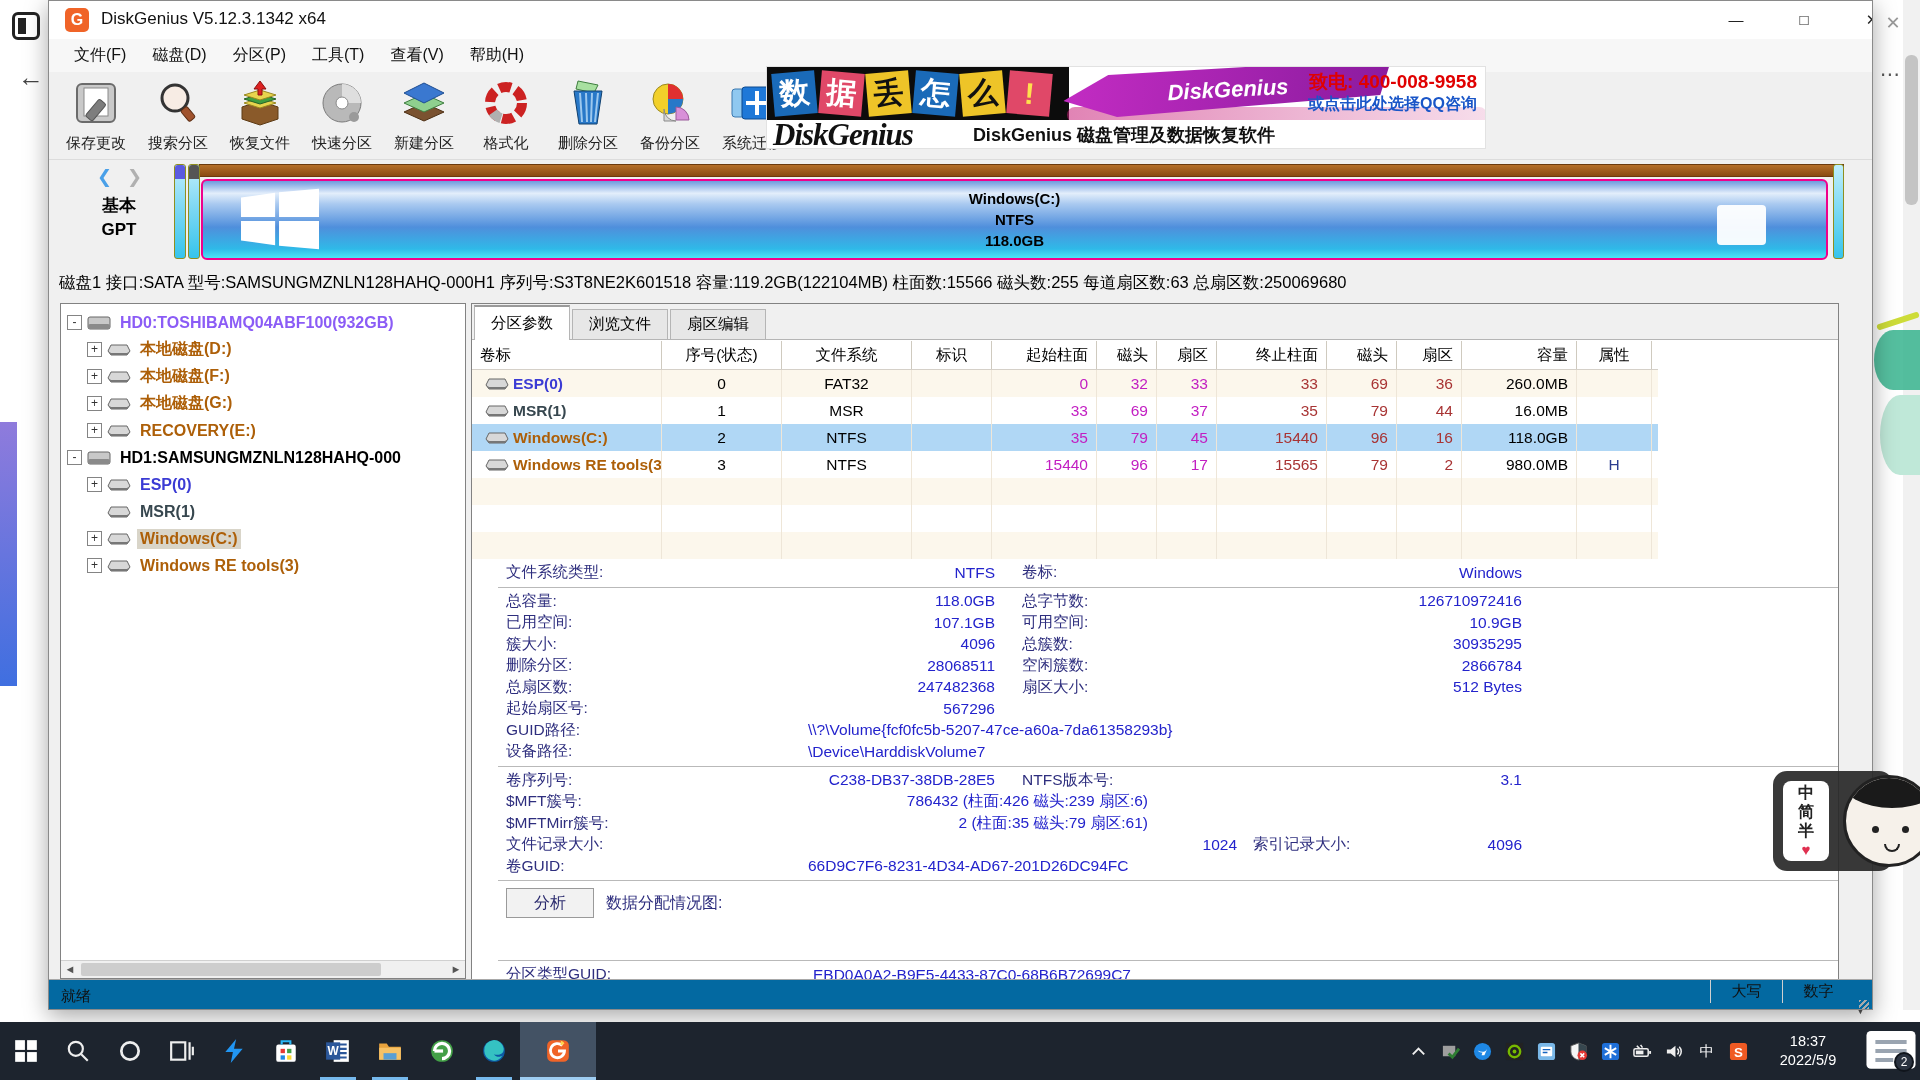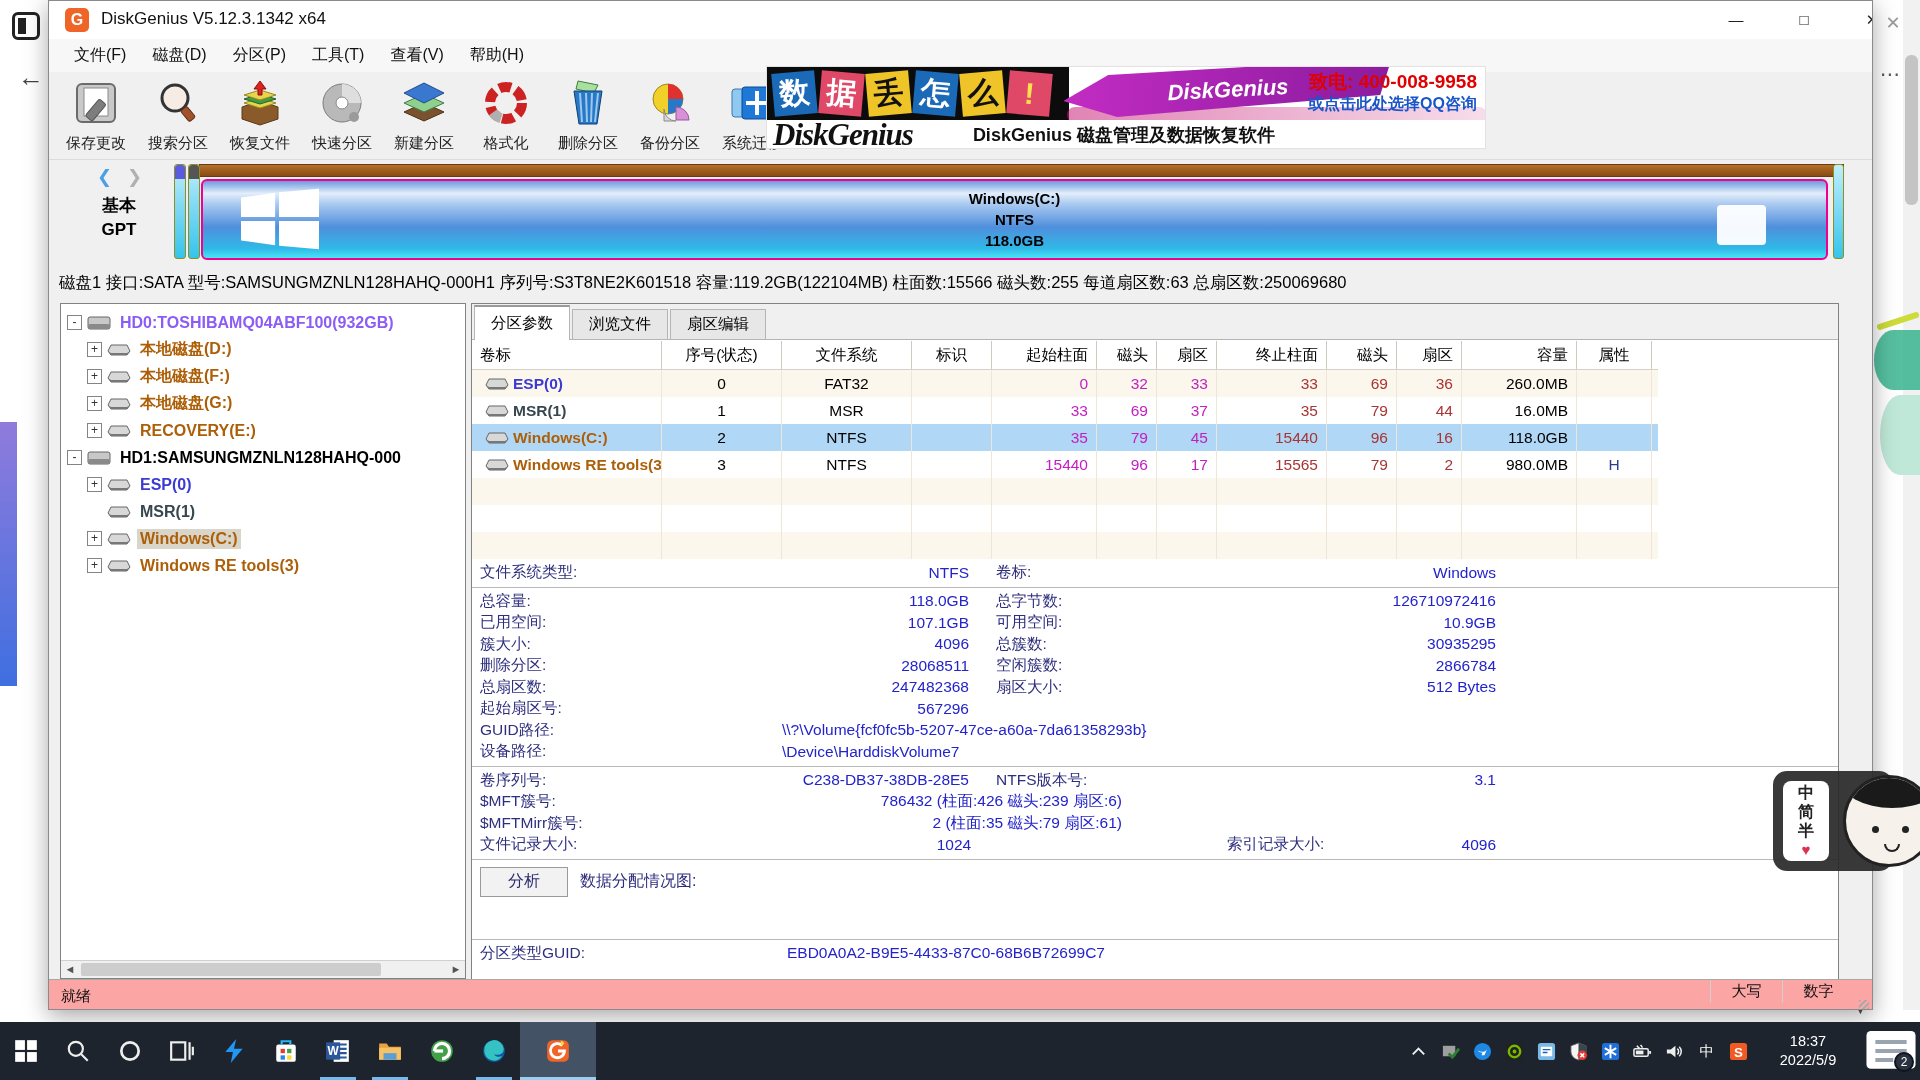--- a/index.html
+++ b/index.html
@@ -99,37 +99,37 @@
   .tab.active{background:#fff;height:35px;position:relative;top:1px;border-top:2px solid #9a9a9a;}
   .ptable{position:absolute;left:0;top:37px;width:1186px;}
   .prow{display:flex;height:27px;align-items:center;}
   .prow.header{height:29px;border-bottom:1px solid #d5d0c8;}
   .pcell{height:100%;display:flex;align-items:center;padding:0 8px;font-size:15.5px;border-right:1px solid #eee6d8;overflow:hidden;white-space:nowrap;}
   .prow.header .pcell{border-right:1px solid #cfcabf;font-size:15.5px;color:#000;}
   .pcell.r{justify-content:flex-end;} .pcell.c{justify-content:center;} .pcell.l{justify-content:flex-start;}
   .row-label{font-weight:bold;margin-left:4px;}
 
   
-  .details{position:absolute;left:0;top:258px;width:100%;height:420px;overflow:hidden;font-size:15.5px;}
+  .details{position:absolute;left:0;top:258px;width:100%;height:420px;overflow:hidden;font-size:15.5px;padding-left:26px;}
   .drow{display:flex;height:21.5px;align-items:center;}
   .dl{color:#2e2e7e;} .dv{color:#2323cc;}
   .c-l1{width:225px;padding-left:8px;} .c-v1{width:272px;text-align:right;}
   .c-l2{margin-left:27px;width:210px;} .c-v2{width:290px;text-align:right;}
   .drow.left .c-v1{width:800px;text-align:left;padding-left:85px;}
   .drow.mid .c-v1{width:425px;}
-  .drow.wide .c-v1{width:514px;text-align:center;} .drow.wide .c-l2{margin-left:16px;width:155px;} .drow.wide .c-v2{width:114px;}
+  .drow.wide .c-v1{width:514px;} .drow.wide .c-l2{margin-left:16px;width:155px;} .drow.wide .c-v2{width:114px;}
   .drule{border-top:1px solid #b9b9b9;margin:3px 0;}
   .analyze-row{display:flex;align-items:center;margin-top:6px;height:32px;}
   .analyze-btn{width:88px;height:30px;margin-left:8px;background:#f2f2f2;border:1px solid #9a9a9a;
                font-size:16px;color:#2b2b6e;display:flex;align-items:center;justify-content:center;}
   .alloc-label{margin-left:12px;color:#2e2e7e;font-size:16px;}
   .spacer38{height:38px;}
 
   
-  .statusbar{left:0;top:978px;width:100%;height:34px;background:#fca5a5;border-top:1px solid #a8a8a8;display:flex;align-items:center;font-size:15px;}
+  .statusbar{left:0;top:978px;width:100%;height:34px;background:#0369a1;border-top:1px solid #a8a8a8;display:flex;align-items:center;font-size:15px;}
   .status-left{padding-left:12px;color:#111;}
   .status-right{margin-left:auto;display:flex;align-items:flex-start;height:100%;}
   .status-cell{width:72px;text-align:center;border-left:1px solid #cfcfcf;height:70%;display:flex;align-items:center;justify-content:center;color:#111;}
   .grip{width:18px;height:100%;position:relative;}
   .grip:before{content:"";position:absolute;right:3px;bottom:3px;width:10px;height:10px;
     background:repeating-linear-gradient(135deg,#aaa 0 2px,transparent 2px 4px);}
 
   
   .taskbar{left:0;top:1022px;width:1920px;height:58px;background:#1d242e;display:flex;align-items:center;}
   .tb-item{width:52px;height:58px;display:flex;align-items:center;justify-content:center;position:relative;flex:0 0 52px;}
@@ -616,20 +616,24 @@
           <div class="drow mid">
             <span class="dl c-l1">$MFTMirr簇号:</span>
             <span class="dv c-v1">2 (柱面:35 磁头:79 扇区:61)</span>
           </div>
           <div class="drow wide">
             <span class="dl c-l1">文件记录大小:</span>
             <span class="dv c-v1">1024</span>
             <span class="dl c-l2">索引记录大小:</span>
             <span class="dv c-v2">4096</span>
           </div>
+          <div class="drow left">
+            <span class="dl c-l1">卷GUID:</span>
+            <span class="dv c-v1">66D9C7F6-8231-4D34-AD67-201D26DC94FC</span>
+          </div>
           <div class="drule"></div>
           <div class="analyze-row">
             <button class="analyze-btn">分析</button>
             <span class="alloc-label">数据分配情况图:</span>
           </div>
           <div class="spacer38"></div>
           <div class="drule"></div>
           <div class="drow">
             <span class="dl c-l1">分区类型GUID:</span>
             <span class="dv" style="padding-left: 90px;">EBD0A0A2-B9E5-4433-87C0-68B6B72699C7</span>

